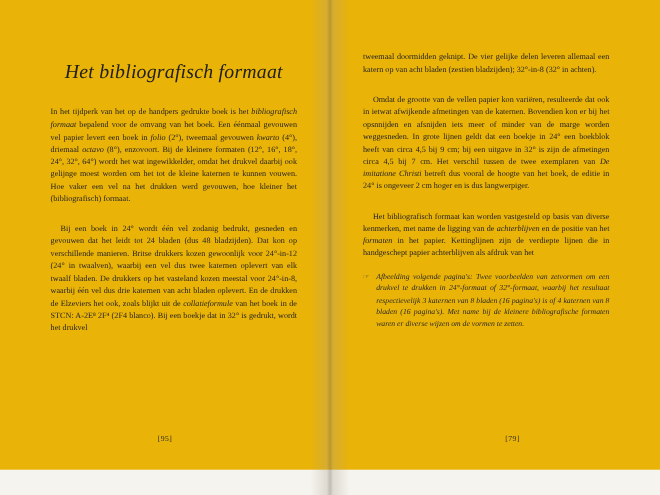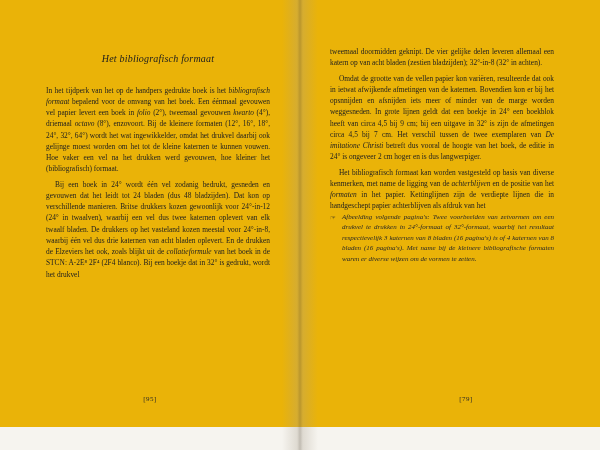--- a/index.html
+++ b/index.html
@@ -55,41 +55,42 @@
   }
   .title-line {
     font-family: "Liberation Serif", serif;
     font-style: italic;
     font-size: 13.5px;
     line-height: 1.45;
     color: #20201e;
     letter-spacing: 0.2px;
   }
   .title-line.sub {
-    font-size: 10px;
+    font-size: 18px;
   }
   .body-col {
     font-size: 7.4px;
     line-height: 1.52;
     text-align: justify;
     color: #23221f;
     hyphens: auto;
   }
   .body-col p {
     margin: 0;
     text-indent: 0;
   }
   .body-col p + p {
-    margin-top: 4px;
+    margin-top: 16px;
     text-indent: 9px;
   }
   .body-col em {
     font-style: italic;
   }
   .caption-block {
+    margin-top: 11px;
     font-style: italic;
     font-size: 7px;
     line-height: 1.5;
     text-align: justify;
     color: #2a2926;
     position: relative;
     padding-left: 12px;
   }
   .caption-mark {
     position: absolute;

